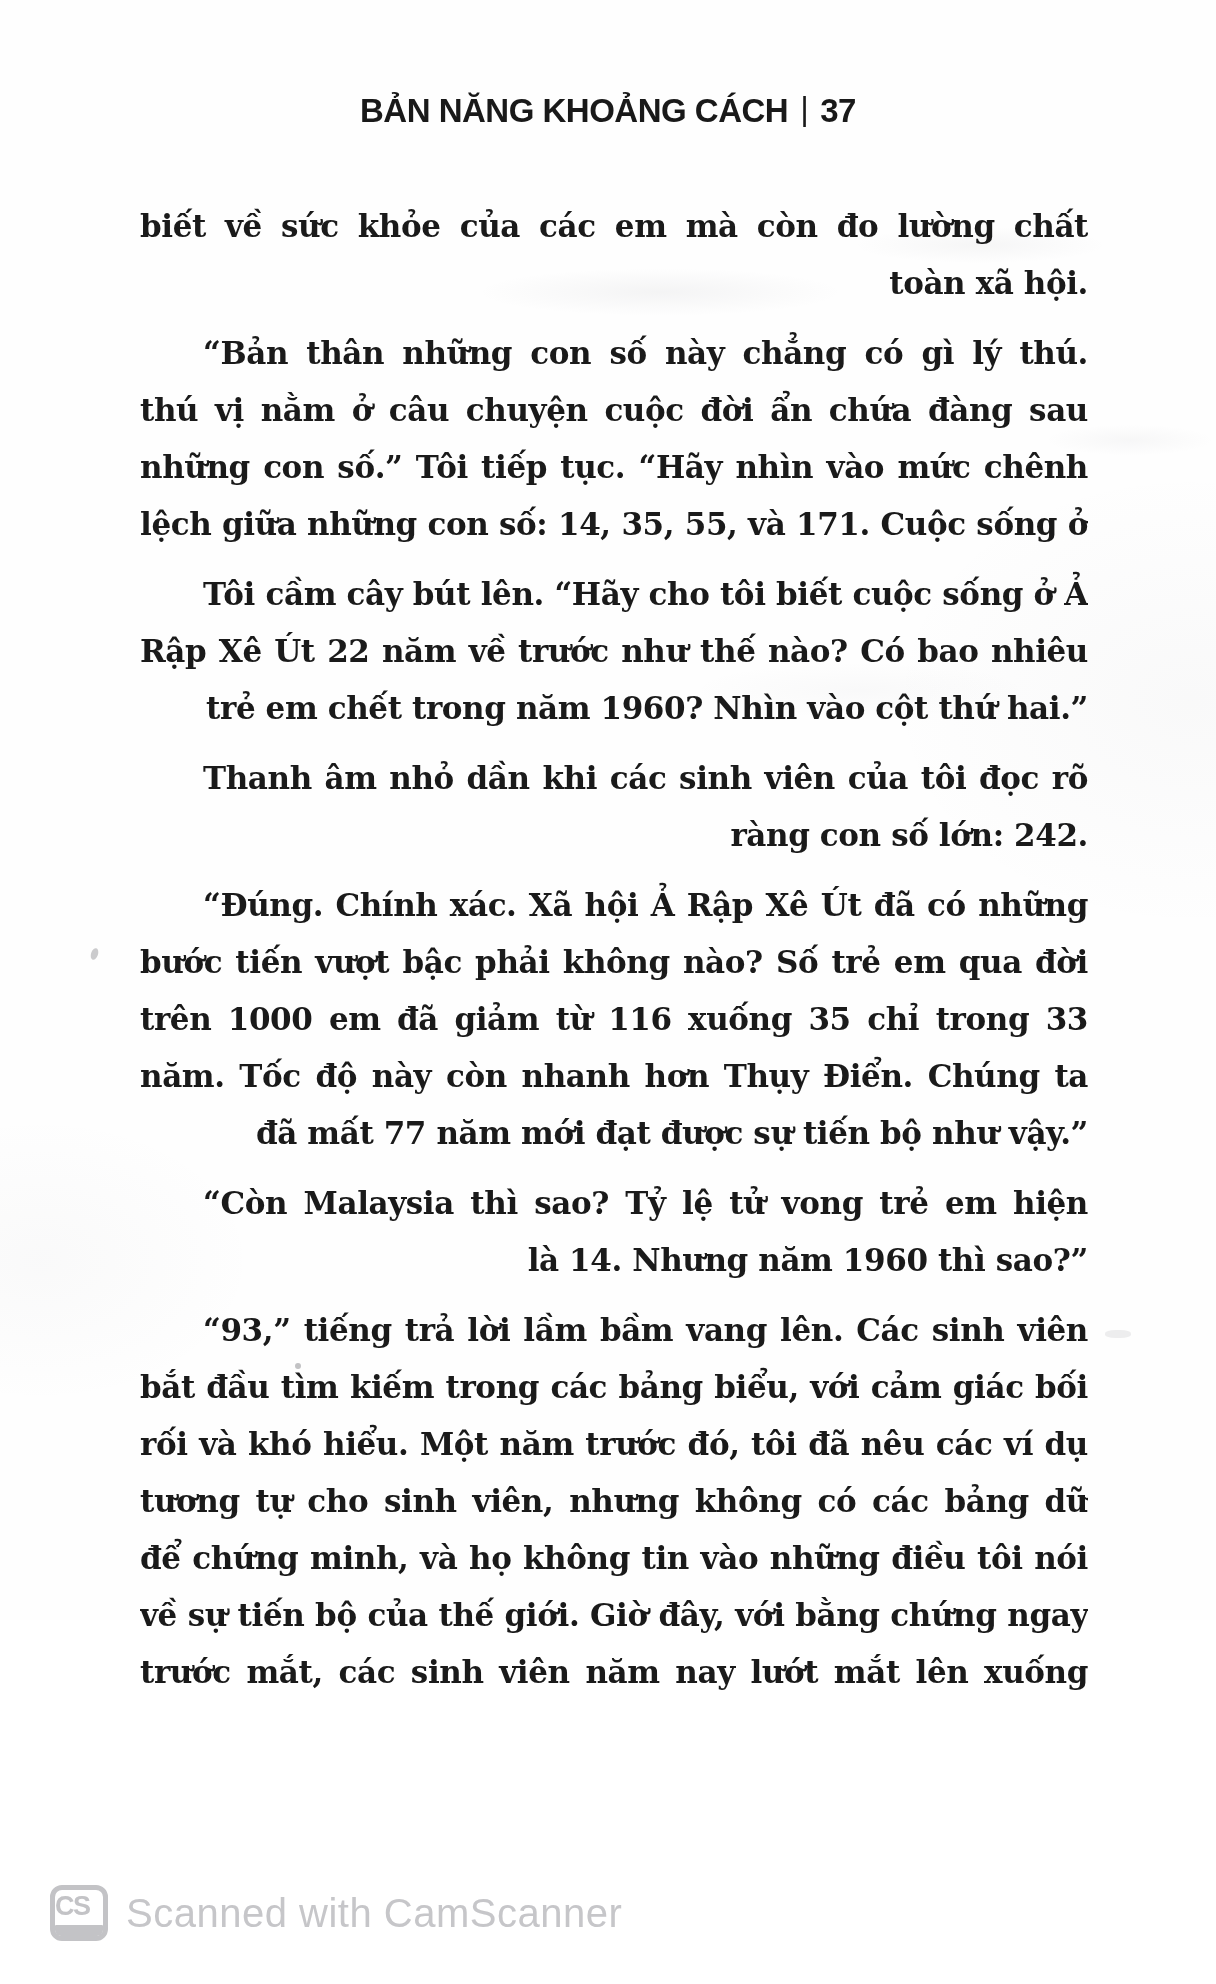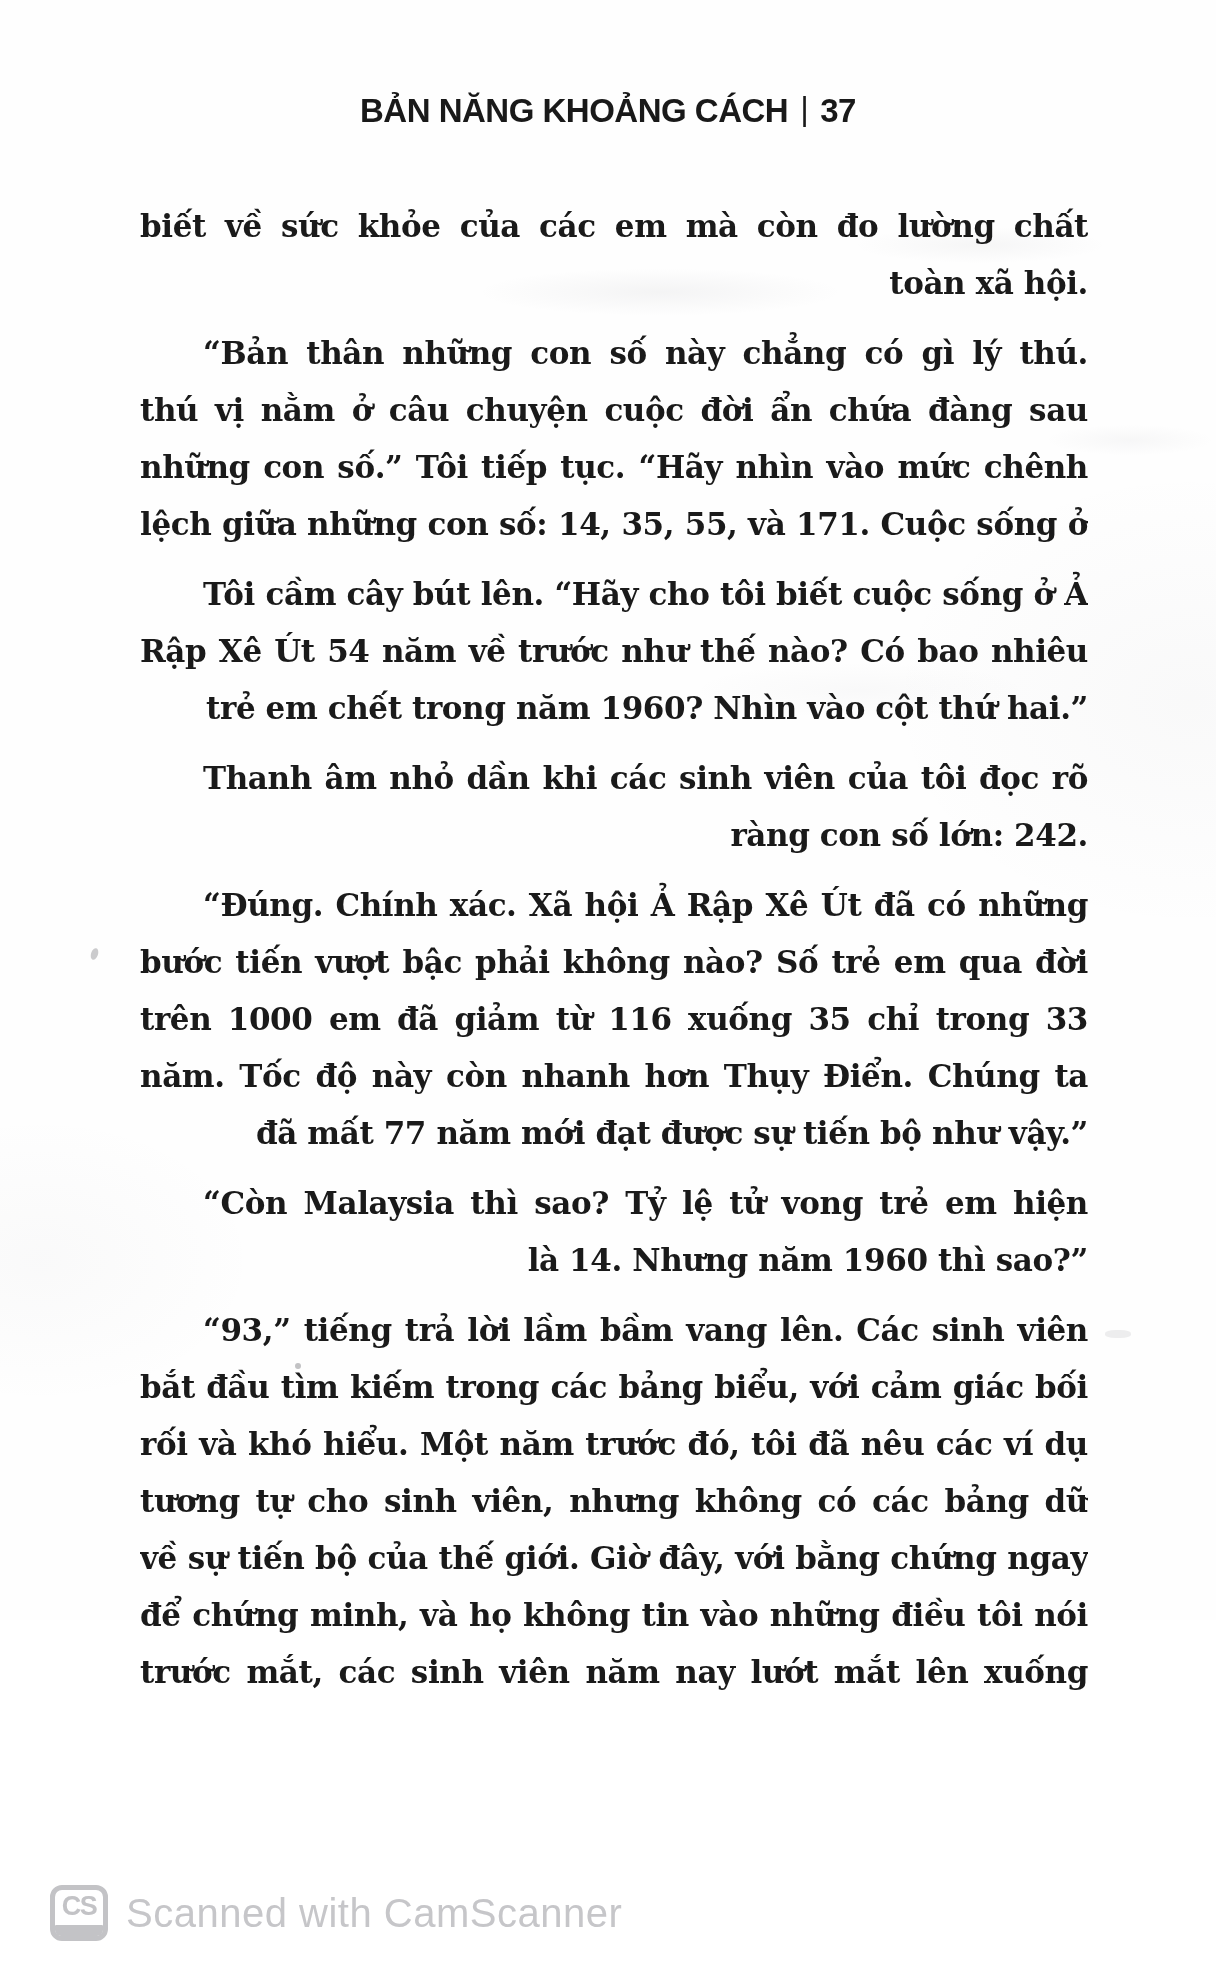--- a/index.html
+++ b/index.html
@@ -93,21 +93,20 @@
   .cs-logo {
     position: relative;
     width: 58px; height: 56px;
     box-sizing: border-box;
     border: 5px solid #c3c3c6;
     border-radius: 12px;
     background: #fff;
   }
   .cs-letters {
     display: block;
-    text-align: center;
     margin-top: 1px;
     font-family: "Liberation Sans", sans-serif;
     font-weight: 700;
     font-size: 27px;
     letter-spacing: -1.5px;
     color: #c3c3c6;
     line-height: 31px;
   }
   .cs-bed {
     position: absolute;
@@ -140,21 +139,21 @@
         <div class="line">toàn xã hội.</div>
       </div>
       <div class="para">
         <div class="line j indent">“Bản thân những con số này chẳng có gì lý thú. Điều</div>
         <div class="line j">thú vị nằm ở câu chuyện cuộc đời ẩn chứa đàng sau</div>
         <div class="line j">những con số.” Tôi tiếp tục. “Hãy nhìn vào mức chênh</div>
         <div class="line j">lệch giữa những con số: 14, 35, 55, và 171. Cuộc sống ở</div>
       </div>
       <div class="para">
         <div class="line j indent">Tôi cầm cây bút lên. “Hãy cho tôi biết cuộc sống ở Ả</div>
-        <div class="line j">Rập Xê Út 54 năm về trước như thế nào? Có bao nhiêu</div>
+        <div class="line j">Rập Xê Út 22 năm về trước như thế nào? Có bao nhiêu</div>
         <div class="line">trẻ em chết trong năm 1960? Nhìn vào cột thứ hai.”</div>
       </div>
       <div class="para">
         <div class="line j indent">Thanh âm nhỏ dần khi các sinh viên của tôi đọc rõ</div>
         <div class="line">ràng con số lớn: 242.</div>
       </div>
       <div class="para">
         <div class="line j indent">“Đúng. Chính xác. Xã hội Ả Rập Xê Út đã có những</div>
         <div class="line j">bước tiến vượt bậc phải không nào? Số trẻ em qua đời</div>
         <div class="line j">trên 1000 em đã giảm từ 116 xuống 35 chỉ trong 33</div>
@@ -163,22 +162,22 @@
       </div>
       <div class="para">
         <div class="line j indent">“Còn Malaysia thì sao? Tỷ lệ tử vong trẻ em hiện nay</div>
         <div class="line">là 14. Nhưng năm 1960 thì sao?”</div>
       </div>
       <div class="para">
         <div class="line j indent">“93,” tiếng trả lời lầm bầm vang lên. Các sinh viên</div>
         <div class="line j">bắt đầu tìm kiếm trong các bảng biểu, với cảm giác bối</div>
         <div class="line j">rối và khó hiểu. Một năm trước đó, tôi đã nêu các ví dụ</div>
         <div class="line j">tương tự cho sinh viên, nhưng không có các bảng dữ liệu</div>
+        <div class="line j">để chứng minh, và họ không tin vào những điều tôi nói</div>
         <div class="line j">về sự tiến bộ của thế giới. Giờ đây, với bằng chứng ngay</div>
-        <div class="line j">để chứng minh, và họ không tin vào những điều tôi nói</div>
         <div class="line j">trước mắt, các sinh viên năm nay lướt mắt lên xuống</div>
       </div>
     </div>
 
   <div class="artifact a1"></div>
   <div class="artifact a2"></div>
   <div class="artifact a3"></div>
 
   <div class="watermark">
     <div class="cs-logo">

